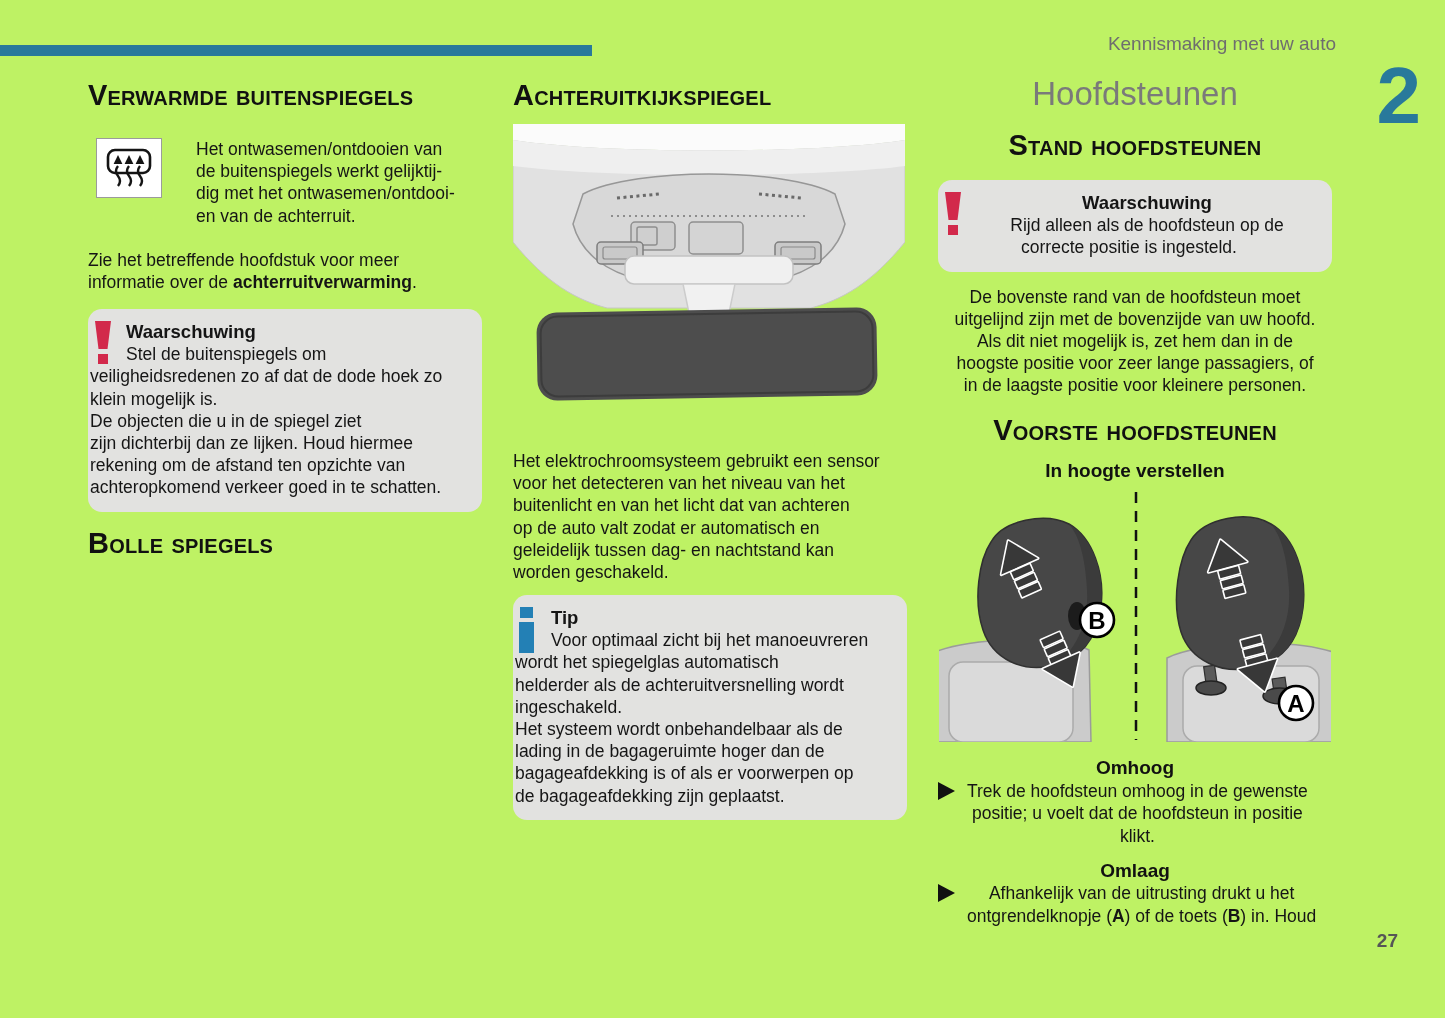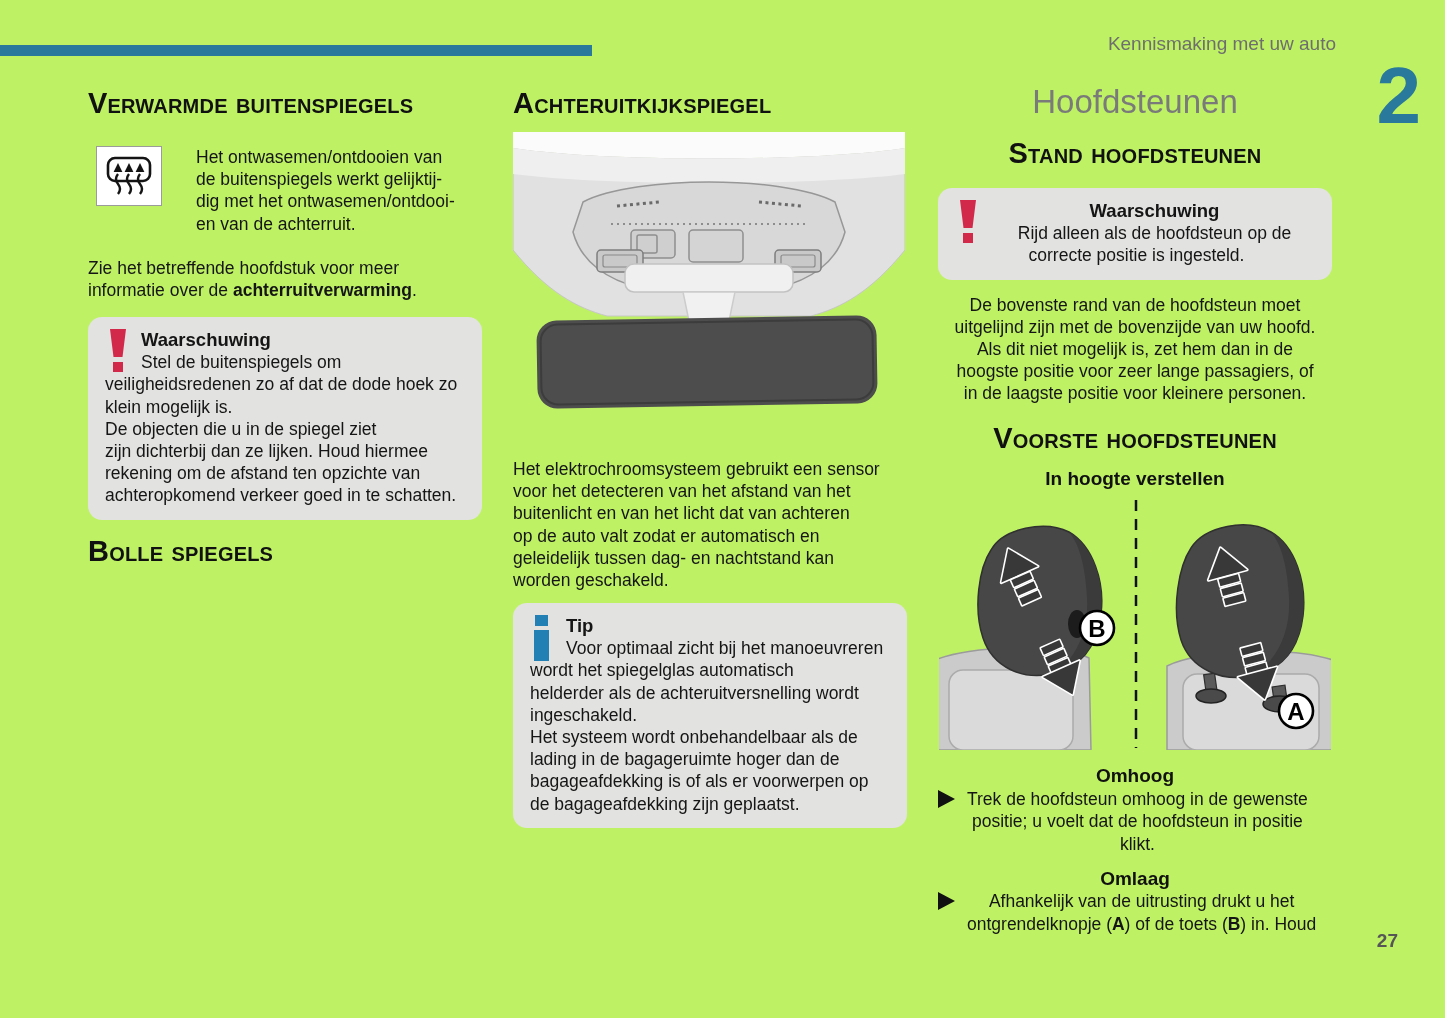--- a/index.html
+++ b/index.html
@@ -5,39 +5,39 @@
   html,body{margin:0;padding:0;background:#ffffff;}
   #page{
     position:relative;width:1445px;height:1018px;background:#bef264;overflow:hidden;
     font-family:"Liberation Sans", sans-serif;color:#151515;
   }
   .topbar{position:absolute;left:0;top:45px;width:592px;height:11px;background:#28799B;}
   .header-title{position:absolute;top:33px;right:109px;font-size:19px;color:#6E6E6E;}
   .chapter-num{position:absolute;top:56px;right:24px;font-size:80px;line-height:1;font-weight:bold;color:#28799B;}
   .page-num{position:absolute;top:930px;right:47px;font-size:19px;font-weight:bold;color:#565656;}
 
-  .col{position:absolute;top:8px;width:394px;}
+  .col{position:absolute;top:0;width:394px;}
   .col1{left:88px;} .col2{left:513px;} .col3{left:938px;text-align:center;}
 
   .h1{margin:0;font-size:33px;line-height:1.1;font-weight:400;color:#7A7A7A;}
   .h2{margin:0;font-size:29px;line-height:1.24;font-weight:700;color:#111;font-variant:small-caps;letter-spacing:.2px;}
   .subhead{margin:0;font-size:19px;line-height:1.25;font-weight:700;color:#111;}
   .body{margin:0;font-size:17.5px;line-height:22.2px;white-space:pre-line;}
   .body strong{font-weight:700;}
 
   .mt8{margin-top:8px;}.mt10{margin-top:10px;}.mt12{margin-top:12px;}.mt14{margin-top:14px;}
   .mt16{margin-top:16px;}.mt22{margin-top:22px;}
   .mt76{margin-top:76px;}.mt78{margin-top:78px;}
 
   .icon-row{display:flex;margin-top:24px;}
   .pictobox{flex:none;width:64px;height:58px;margin-left:8px;border:1px solid #9b9b9b;
     display:flex;align-items:center;justify-content:center;background:#fff;}
   .icon-row .body{margin-left:34px;}
 
-  .notice{background:#E2E2E0;border-radius:14px;padding:11px 14px 13px 17px;}
+  .notice{background:#E2E2E0;border-radius:14px;padding:11px 14px 13px 2px;}
   .notice-icon{float:left;width:22px;height:44px;margin:1px 12px 0 2px;}
   .notice-title{font-size:18.5px;font-weight:700;line-height:23px;}
 
   .bullet{display:flex;}
   .tri{flex:none;width:0;height:0;margin:2px 12px 0 0;
     border-left:17px solid #111;border-top:9.5px solid transparent;border-bottom:9.5px solid transparent;}
 
   figure{margin:0;}
   svg text{font-family:"Liberation Sans", sans-serif;}
 </style>
@@ -128,21 +128,21 @@
         <path d="M170,160 L222,160 L215,194 C208,200 184,200 177,194 Z" fill="#f1f1f1" stroke="#cccccc" stroke-width="1.5"></path>
 
         <g transform="rotate(-1 194 230)">
           <rect x="24" y="186" width="340" height="88" rx="20" fill="#4D4D4D"></rect>
           <rect x="28" y="190" width="332" height="80" rx="17" fill="none" stroke="#3c3c3c" stroke-width="2"></rect>
         </g>
       </svg>
     </figure>
 
     <p class="body mt12">Het elektrochroomsysteem gebruikt een sensor
-voor het detecteren van het afstand van het
+voor het detecteren van het niveau van het
 buitenlicht en van het licht dat van achteren
 op de auto valt zodat er automatisch en
 geleidelijk tussen dag- en nachtstand kan
 worden geschakeld.</p>
 
     <div class="notice mt12">
       <div class="notice-icon">
         <svg width="20" height="46" viewBox="0 0 20 46" aria-hidden="true">
           <rect x="3" y="0" width="13" height="11" fill="#2380B5"></rect>
           <rect x="2" y="15" width="15" height="31" fill="#2380B5"></rect>

